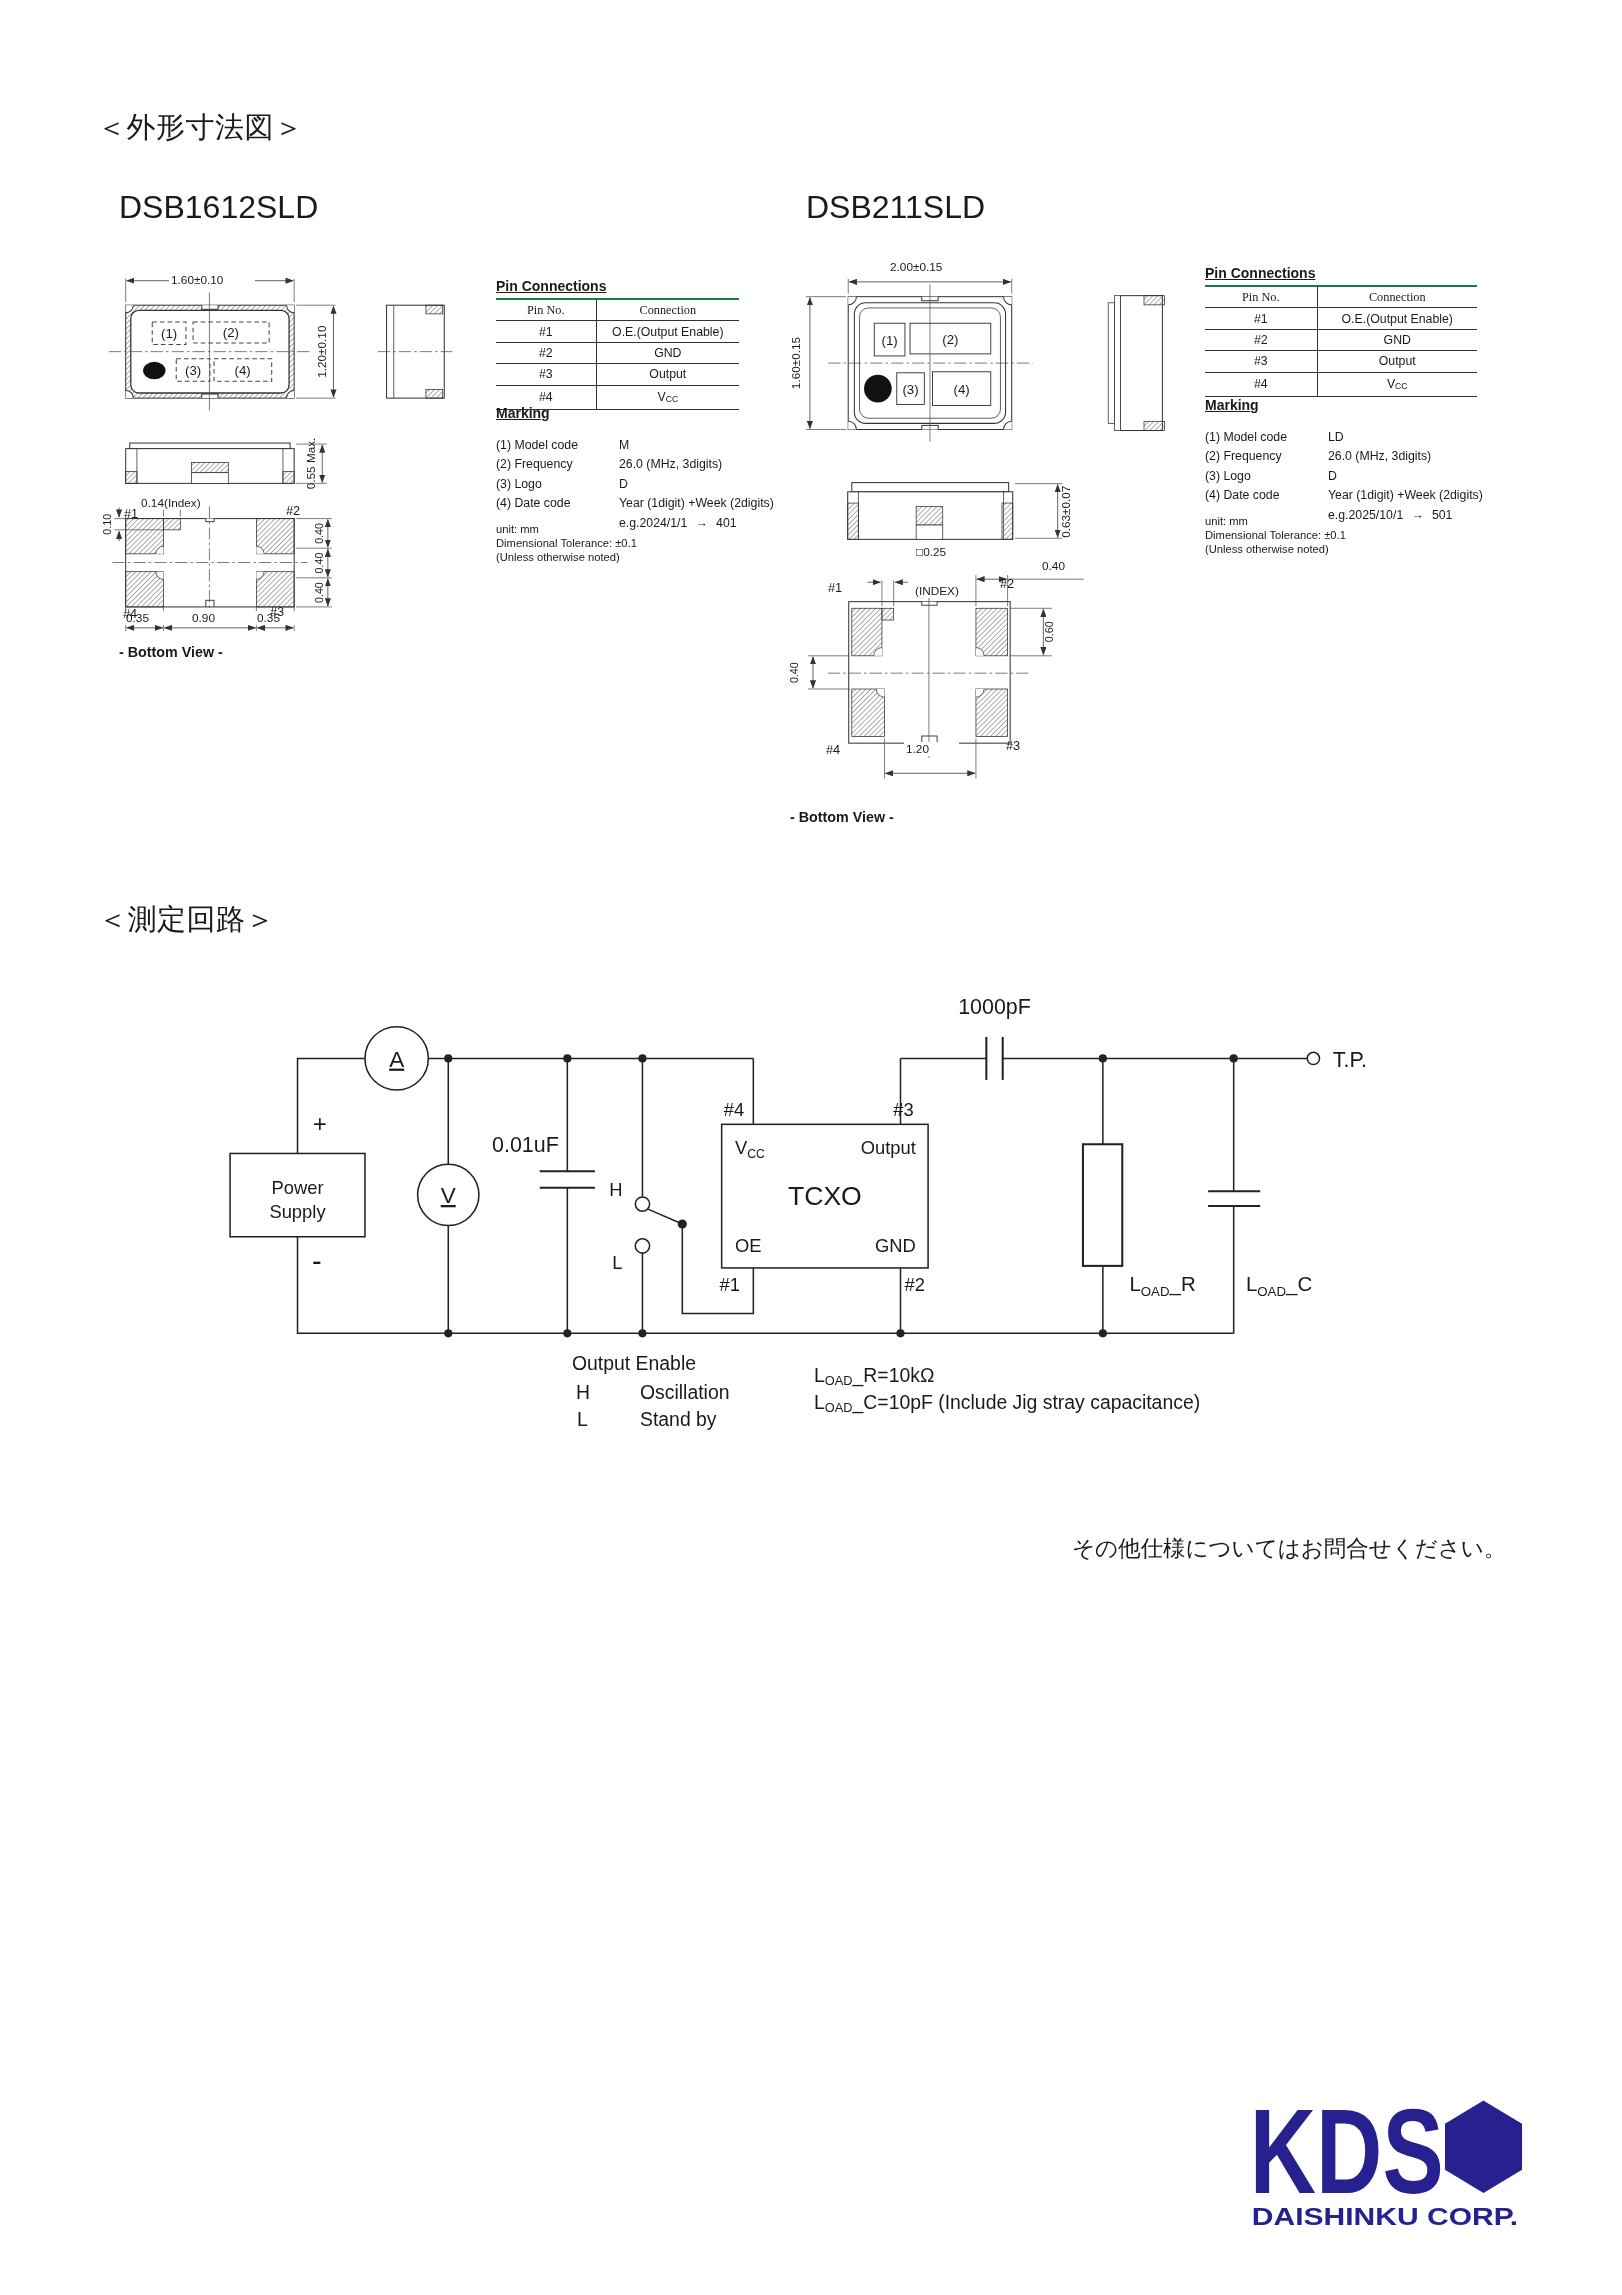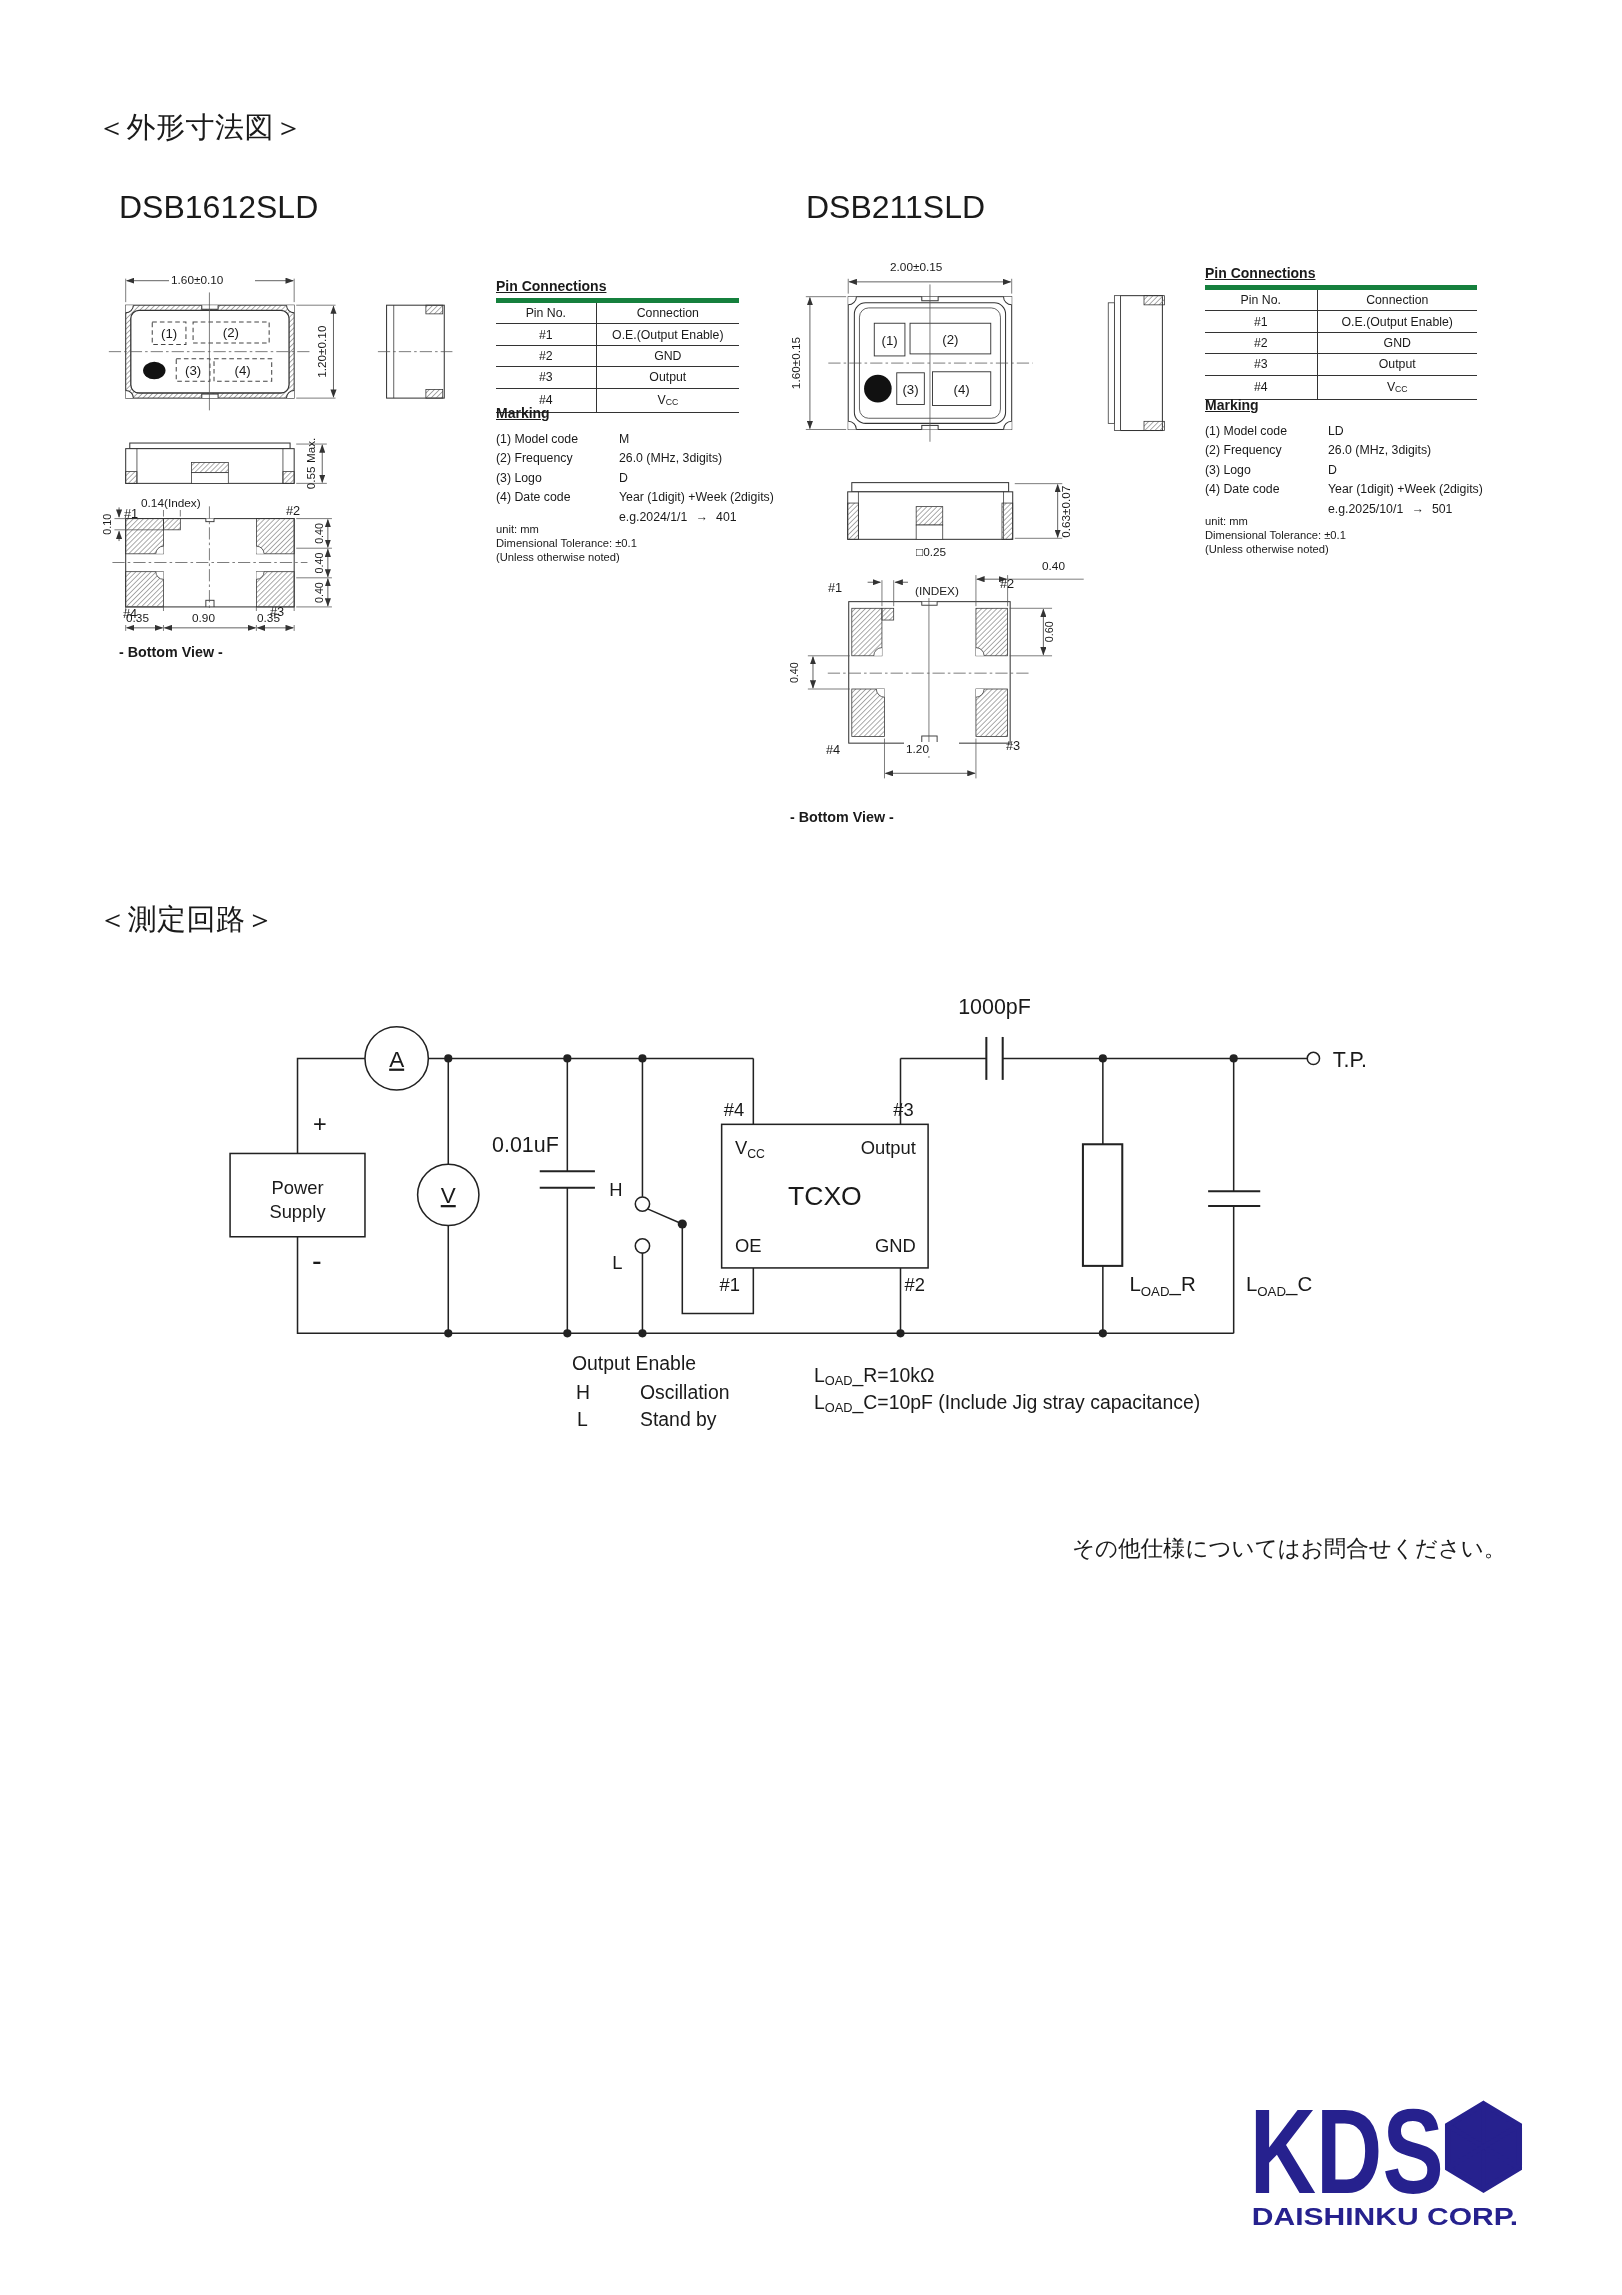--- a/index.html
+++ b/index.html
@@ -10,28 +10,28 @@
   .pname{font-size:32px;margin-top:20px;}
   .dim{font-size:11.8px;background:#fff;padding:0 2px;}
   .dimc{text-align:left;}
   .pin{font-size:12.8px;}
   .bvlabel{font-size:14.3px;font-weight:bold;}
   .note-jp{font-size:22.5px;}
   
   .ptable{position:absolute;}
   .ptitle{font-weight:bold;font-size:14px;text-decoration:underline;margin-bottom:4.1px;}
   .prow{display:flex;border-bottom:1px solid #333;height:20.4px;align-items:stretch;font-size:12.3px;}
-  .prow.first{border-top:5px solid #15803d;}
+  .prow.first{border-top:2px solid #15803d;font-family:Liberation Serif, serif;}
   .prow.last{height:23.5px;}
   .pc1{width:41%;border-right:1px solid #333;display:flex;align-items:center;justify-content:center;}
   .pc2{flex:1;display:flex;align-items:center;justify-content:center;}
   .sub{font-size:8.7px;vertical-align:-2px;align-self:center;margin-top:4.1px;}
   
   .mark{position:absolute;}
-  .mtitle{font-weight:bold;font-size:14px;text-decoration:underline;margin-bottom:9px;}
+  .mtitle{font-weight:bold;font-size:14px;text-decoration:underline;margin-bottom:15px;}
   .mrow{font-size:12.3px;line-height:19.4px;white-space:nowrap;}
   .ml{display:inline-block;width:123px;}
   .arr{margin:0 8.2px;}
   .notes{position:absolute;font-size:11.2px;line-height:14px;white-space:nowrap;}
   
   .leg{font-size:19.4px;}
   .lsub{font-size:12.8px;vertical-align:-3.1px;}
   svg{position:absolute;overflow:visible;}
   svg text{font-family:"Liberation Sans","DejaVu Sans",sans-serif;fill:#1a1a1a;}
   .navy{fill:#26218e;}

